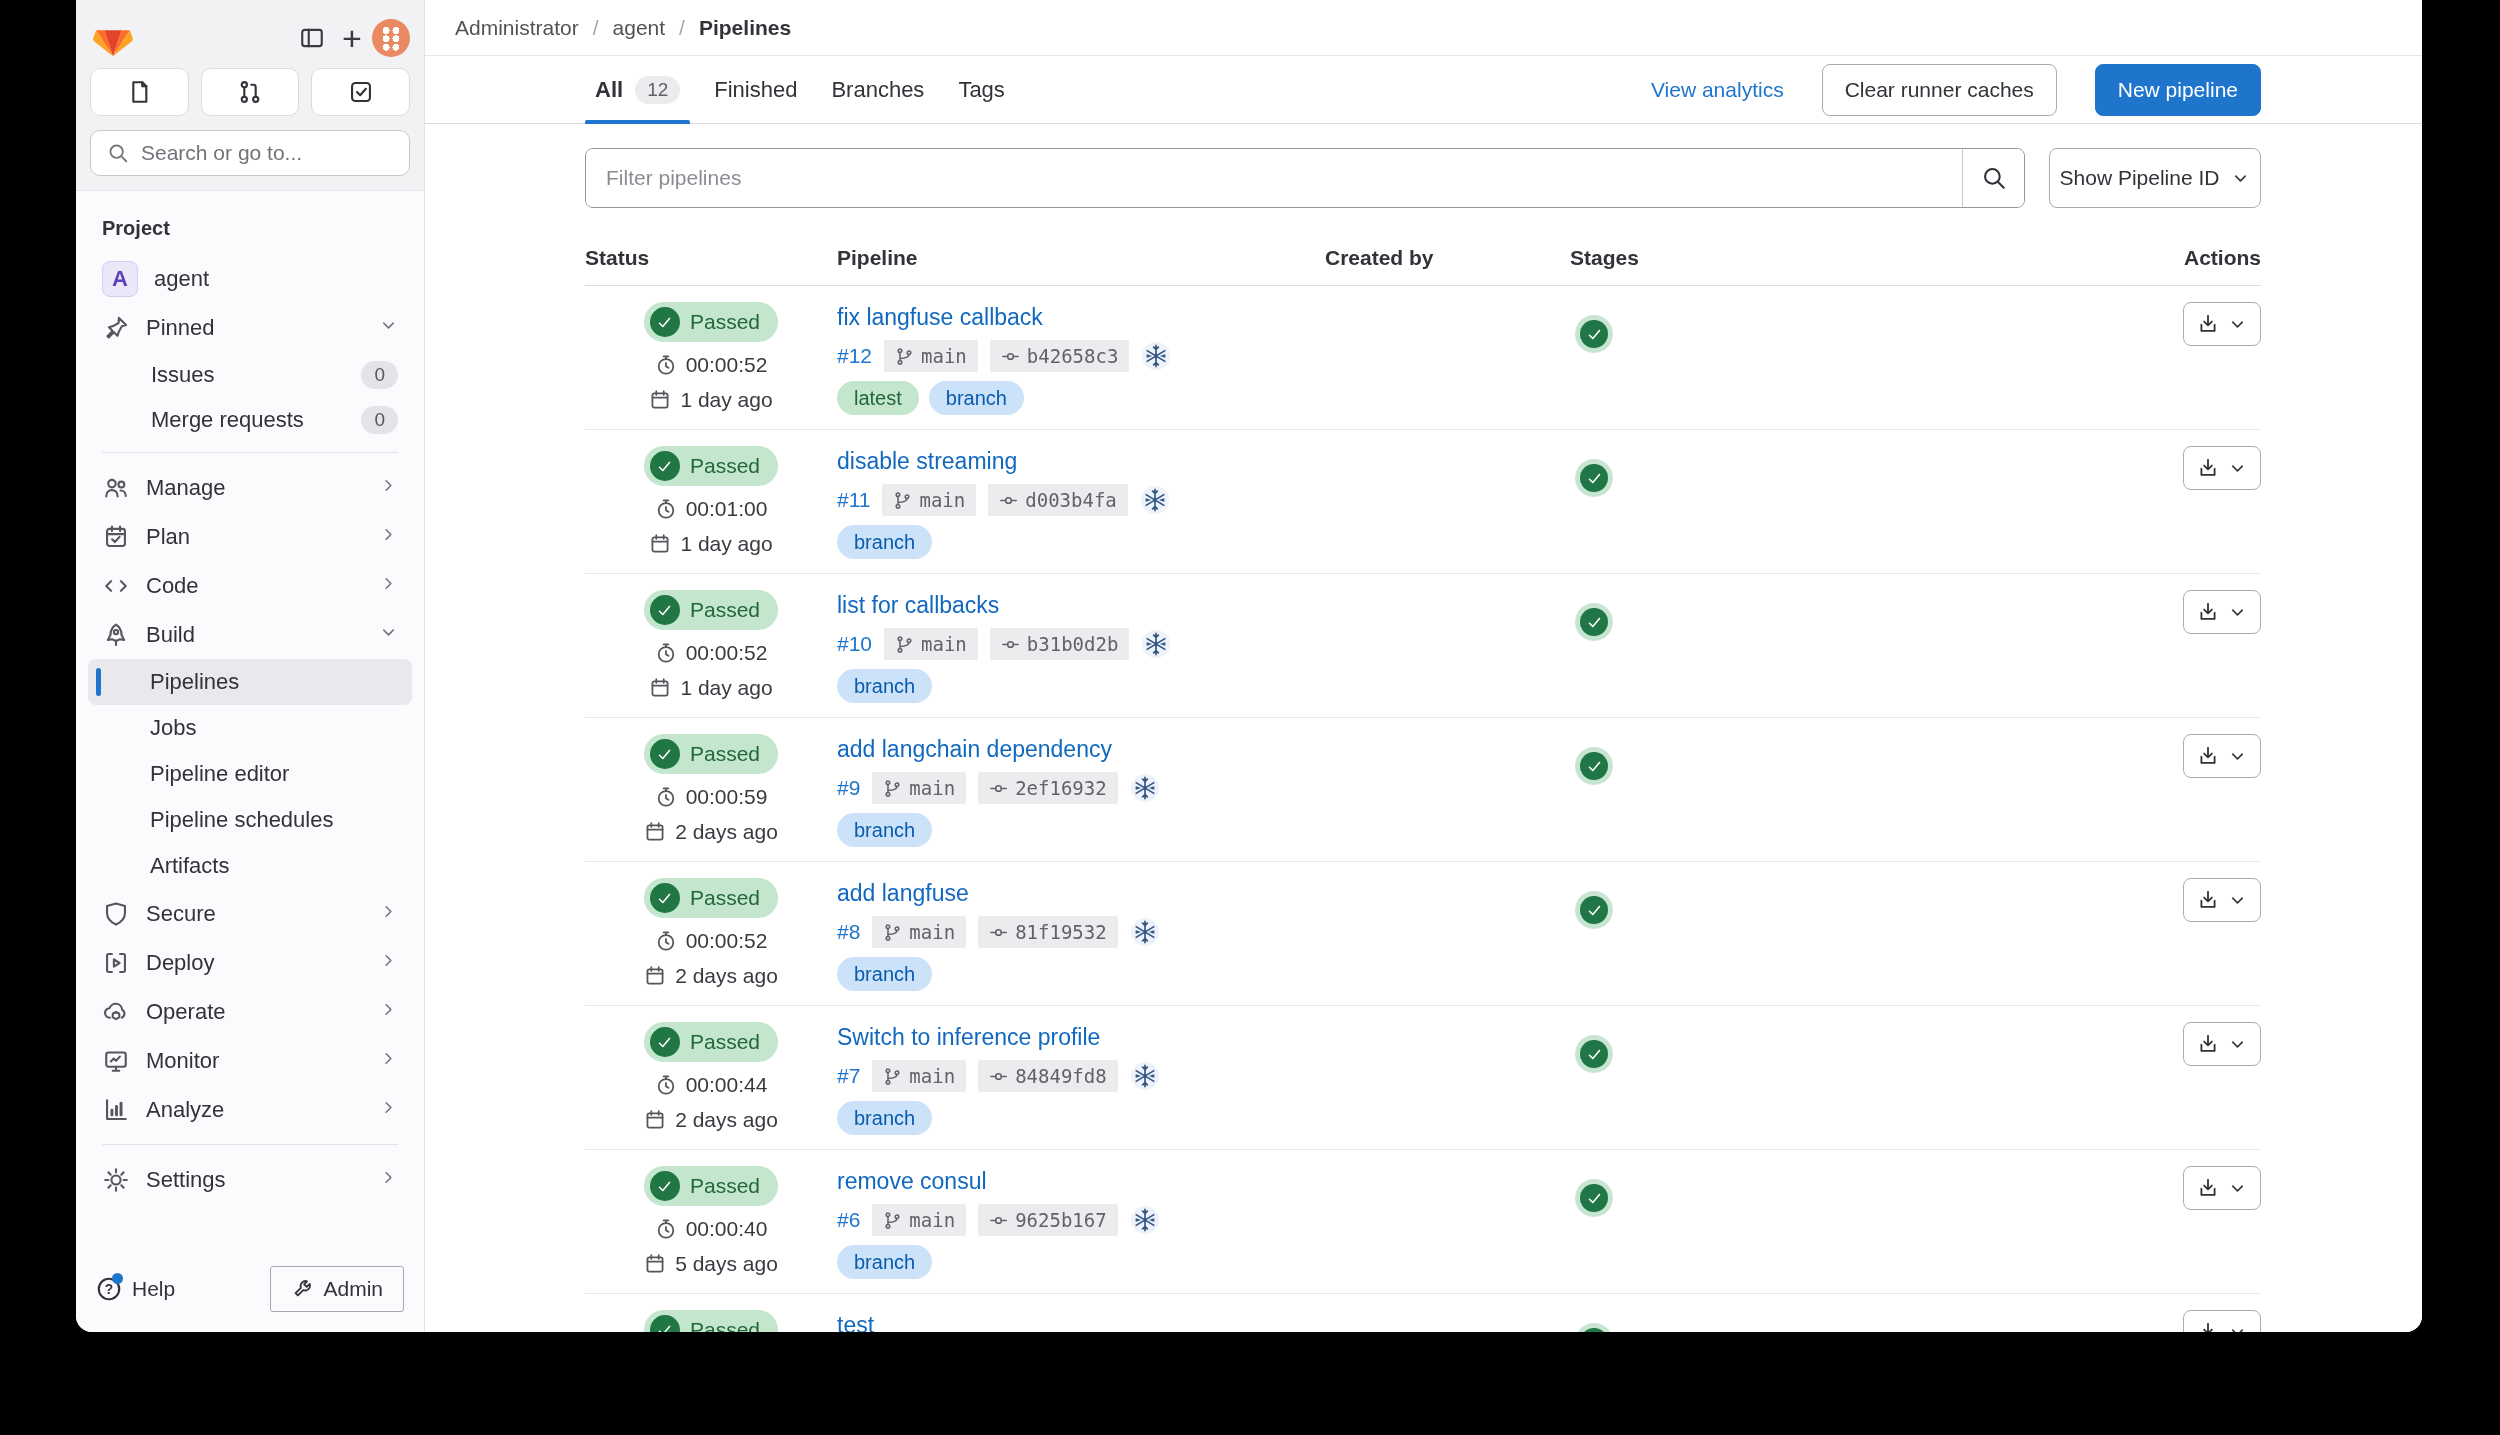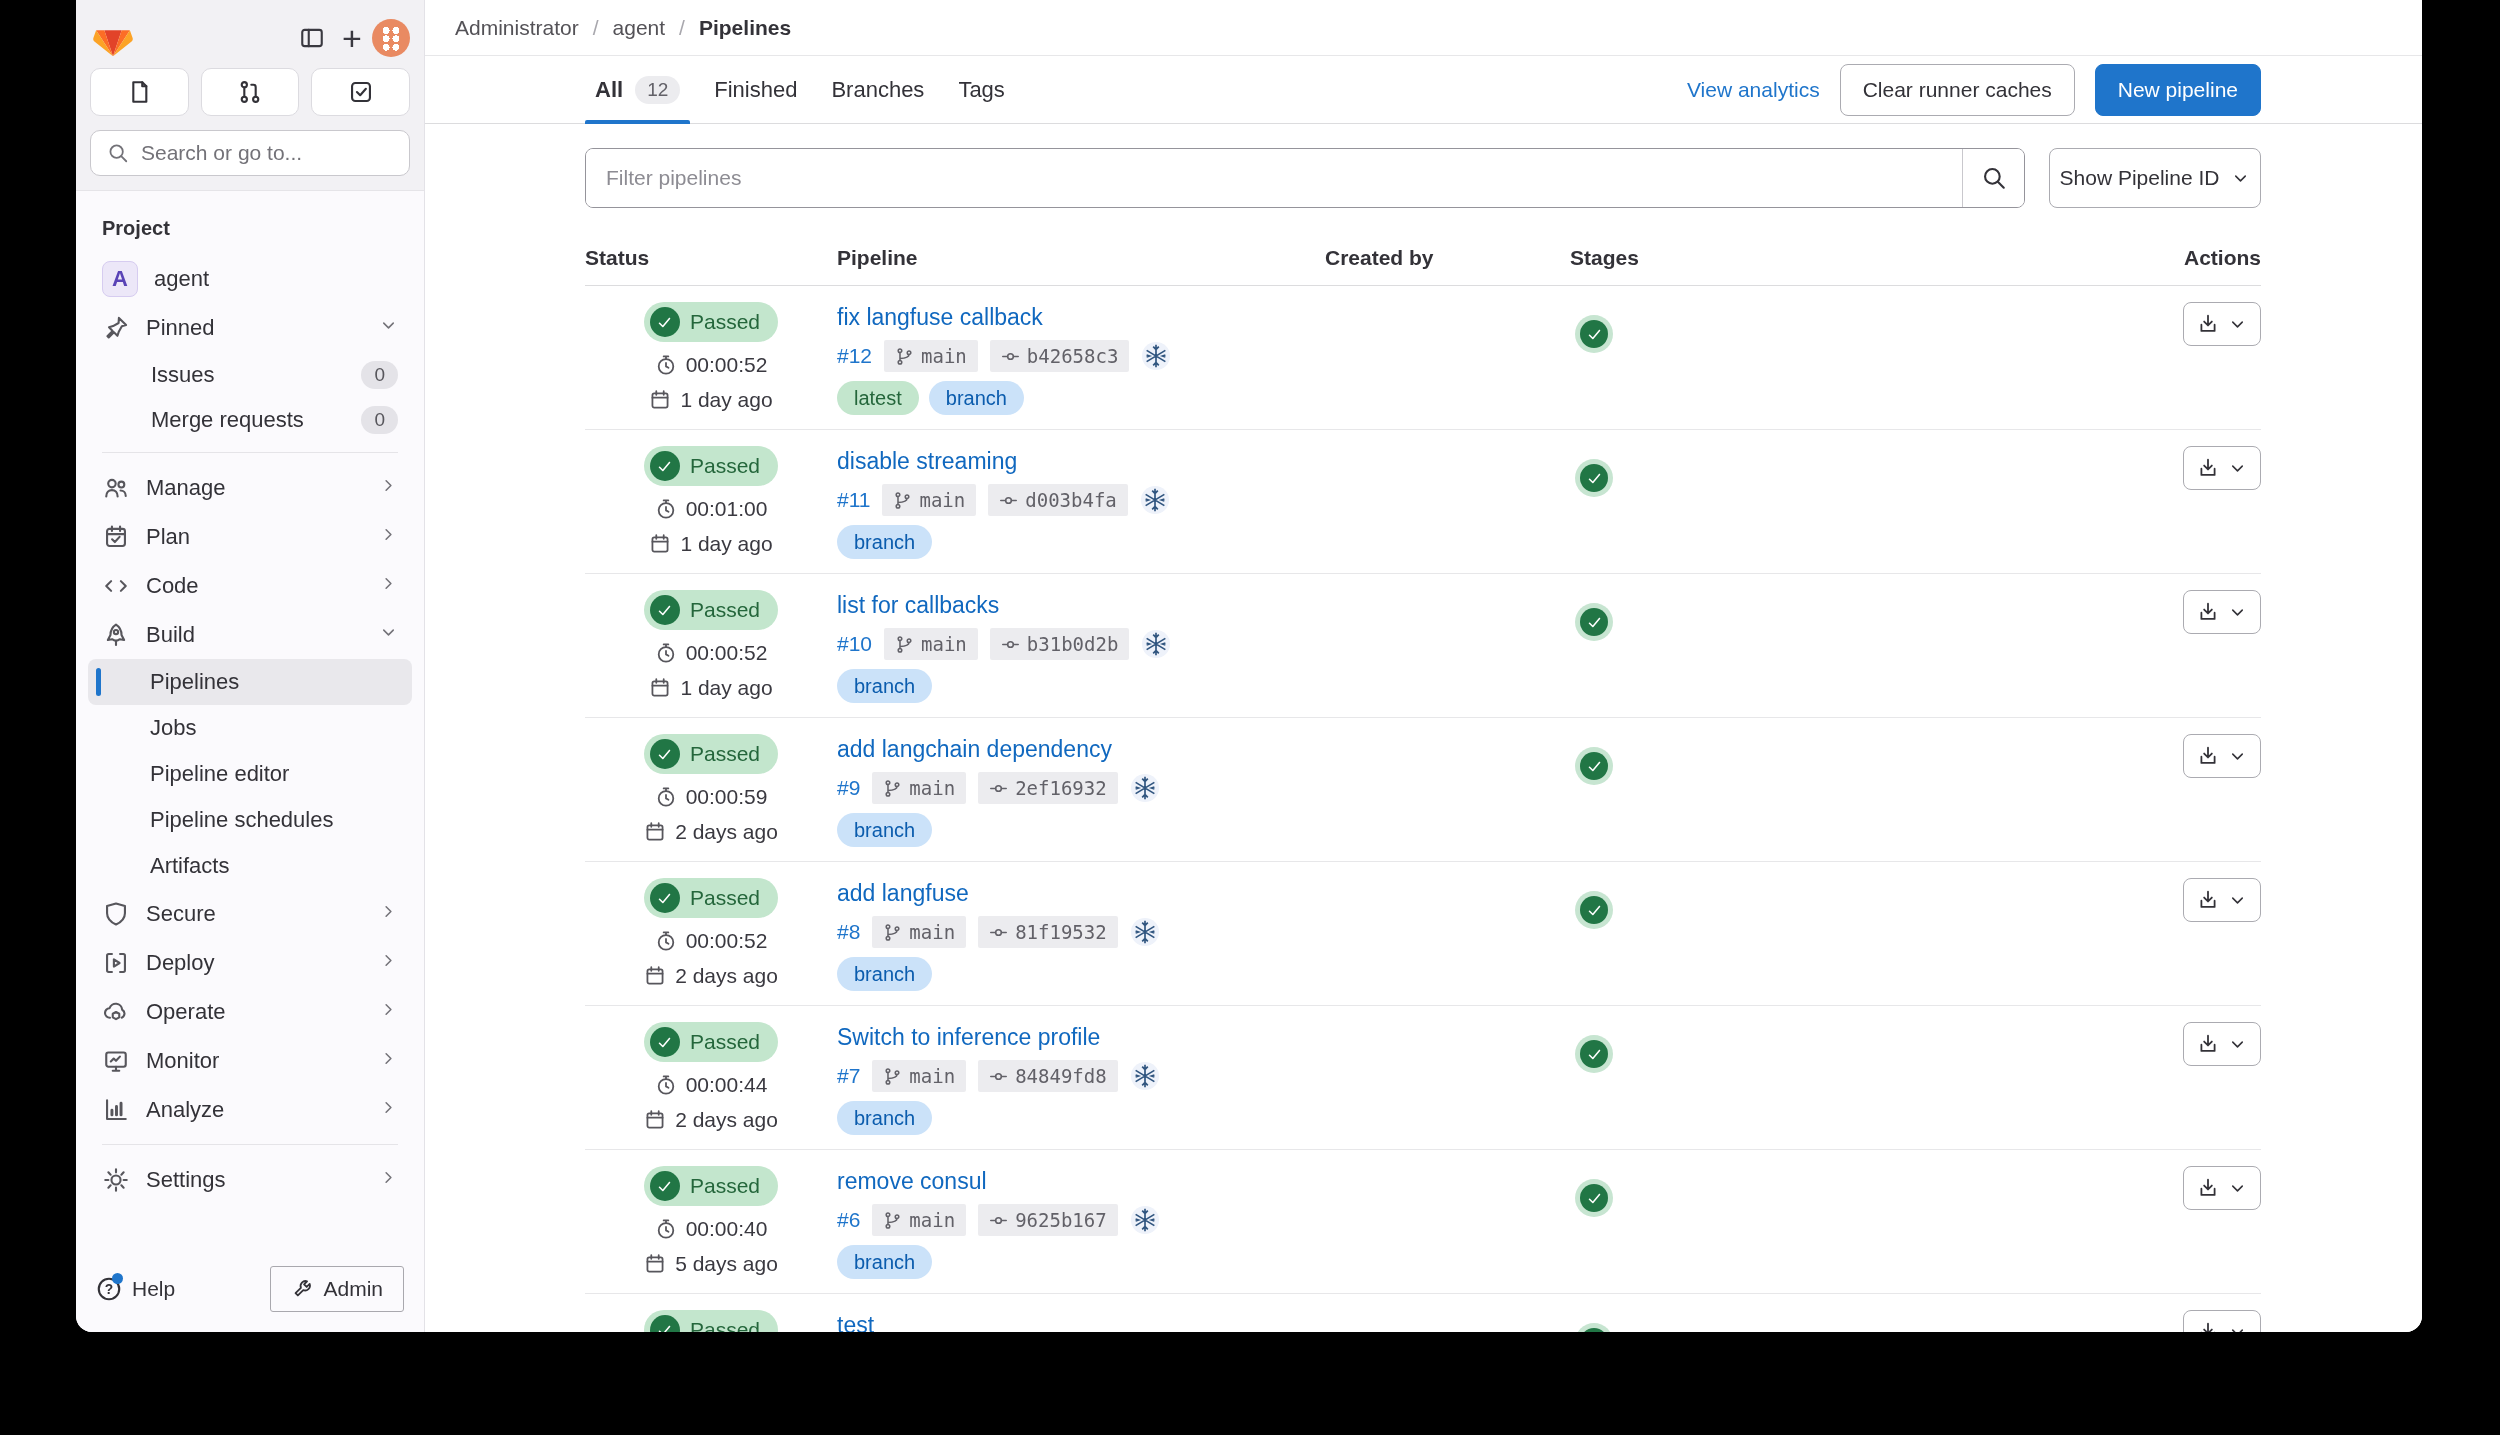--- a/index.html
+++ b/index.html
@@ -66,21 +66,21 @@
   .tabs-bar { flex:none; height:68px; border-bottom:1px solid #dcdcde; display:flex; align-items:center;
               padding:0 161px 0 160px; }
   .tabs { display:flex; height:100%; gap:14px; }
   .tab { display:flex; align-items:center; gap:12px; padding:0 10px; font-size:22px; color:#333238;
          position:relative; cursor:pointer; background:none; border:none; font-family:inherit; }
   .tab.active { font-weight:700; }
   .tab.active::after { content:""; position:absolute; left:0; right:0; bottom:-1px; height:4px;
                        background:#1f75cb; border-radius:2px 2px 0 0; }
   .tab-count { background:#ececef; color:#626168; border-radius:14px; font-size:19px; font-weight:400; padding:3px 12px; }
   .tab-count:empty { display:none; }
-  .tabs-actions { margin-left:auto; display:flex; align-items:center; gap:20px; }
+  .tabs-actions { margin-left:auto; display:flex; align-items:center; gap:38px; }
   .link { color:#1f75cb; font-size:21px; text-decoration:none; cursor:pointer; }
   .btn { height:52px; border-radius:8px; font-size:21px; display:flex; align-items:center; justify-content:center;
          padding:0 22px; cursor:pointer; font-family:inherit; }
   .btn-default { background:#fff; border:1px solid #ababb1; color:#333238; }
   .btn-primary { background:#1f75cb; border:1px solid #1f75cb; color:#fff; }
 
   .filter-bar { flex:none; display:flex; gap:24px; padding:24px 161px 22px 160px; }
   .filter-box { flex:1; height:60px; border:1px solid #95949b; border-radius:8px; display:flex; overflow:hidden; background:#fff; }
   .filter-box input { flex:1; border:none; outline:none; font-size:21px; padding:0 20px; font-family:inherit; color:#333238; }
   .filter-box input::placeholder { color:#8d8c93; }

